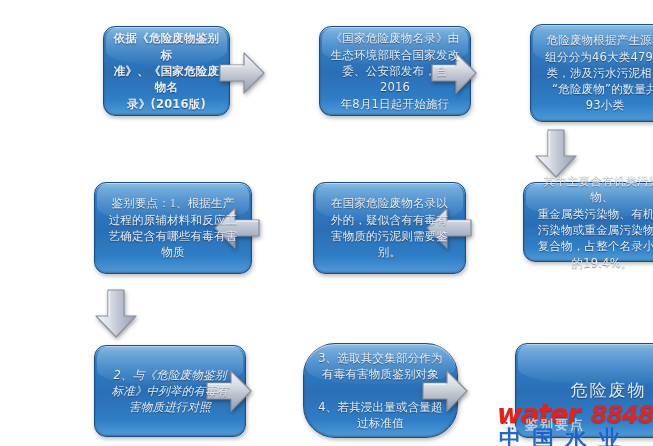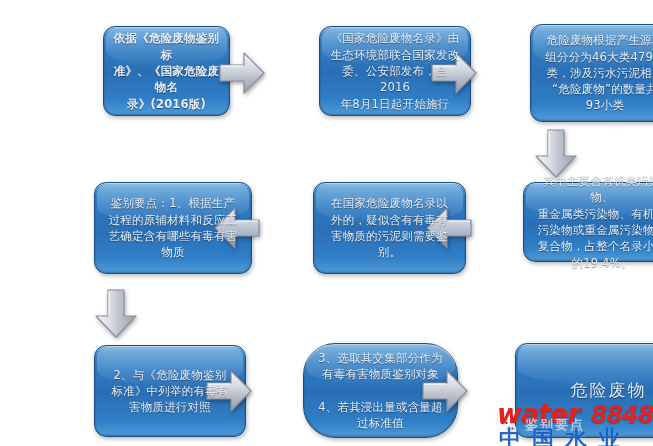--- a/index.html
+++ b/index.html
@@ -197,21 +197,21 @@
           <stop offset="60%" stop-color="#bcc2ce"></stop>
           <stop offset="100%" stop-color="#969dac"></stop>
         </linearGradient>
       </defs>
       <polygon points="15,2 31,2 31,28 43,28 23,49 3,28 15,28" fill="url(#agD1)" stroke="#8a9replace" stroke-width="0"></polygon>
       <polygon points="15,2 31,2 31,28 43,28 23,49 3,28 15,28" fill="url(#agD1)" stroke="#8a919e" stroke-width="1.2" stroke-linejoin="round"></polygon>
       <polyline points="16,3 16,28" fill="none" stroke="#ffffff" stroke-width="1.2" opacity="0.85"></polyline>
     </svg>
   </div>
 
-  <div class="node" style="left:46px; top:182px; width:158px; height:92px;">
+  <div class="node" style="left:46px; top:182px; width:158px; height:92px;font-family:Liberation Serif, serif;">
     <span class="node-text">鉴别要点：1、根据生产
 过程的原辅材料和反应工
 艺确定含有哪些有毒有害
 物质</span>
   </div>
 
   <div class="arrow" style="left:213px; top:205px; width:48px; height:46px;">
     <svg width="48" height="46" viewBox="0 0 48 46" xmlns="http://www.w3.org/2000/svg">
       <defs>
         <linearGradient id="agL1" x1="0" y1="0" x2="0" y2="1">
@@ -264,21 +264,21 @@
           <stop offset="32%" stop-color="#dde1e8"></stop>
           <stop offset="60%" stop-color="#bcc2ce"></stop>
           <stop offset="100%" stop-color="#969dac"></stop>
         </linearGradient>
       </defs>
       <polygon points="15,2 31,2 31,28 43,28 23,49 3,28 15,28" fill="url(#agD2)" stroke="#8a919e" stroke-width="1.2" stroke-linejoin="round"></polygon>
       <polyline points="16,3 16,28" fill="none" stroke="#ffffff" stroke-width="1.2" opacity="0.85"></polyline>
     </svg>
   </div>
 
-  <div class="node" style="left:46px; top:345px; width:152px; height:92px;">
+  <div class="node" style="left:46px; top:345px; width:152px; height:92px;font-style:italic;">
     <span class="node-text">2、与《危险废物鉴别
 标准》中列举的有毒有
 害物质进行对照</span>
   </div>
 
   <div class="arrow" style="left:205px; top:368px; width:48px; height:46px;">
     <svg width="48" height="46" viewBox="0 0 48 46" xmlns="http://www.w3.org/2000/svg">
       <defs>
         <linearGradient id="agR3" x1="0" y1="0" x2="0" y2="1">
           <stop offset="0%" stop-color="#f2f4f7"></stop>

